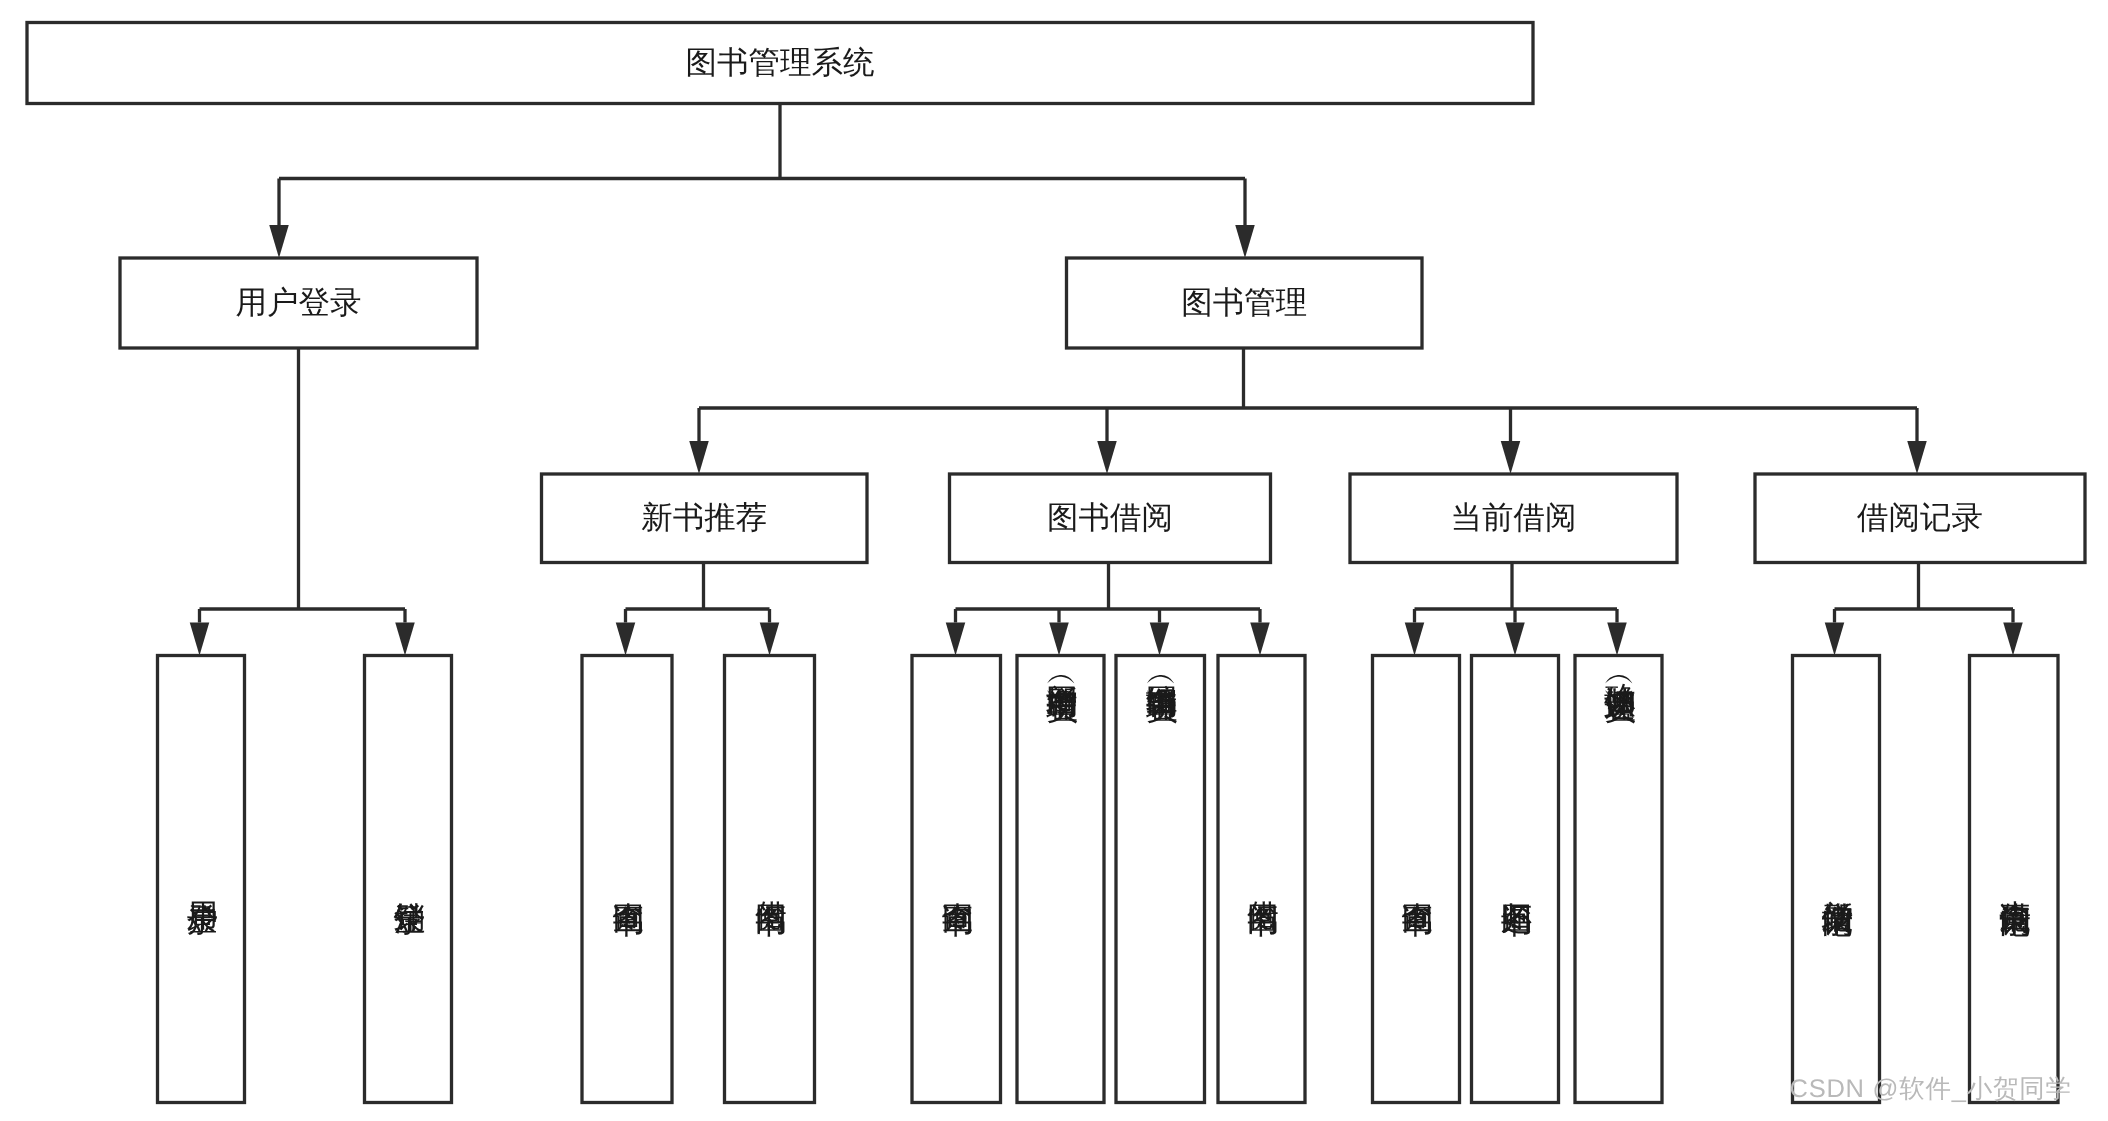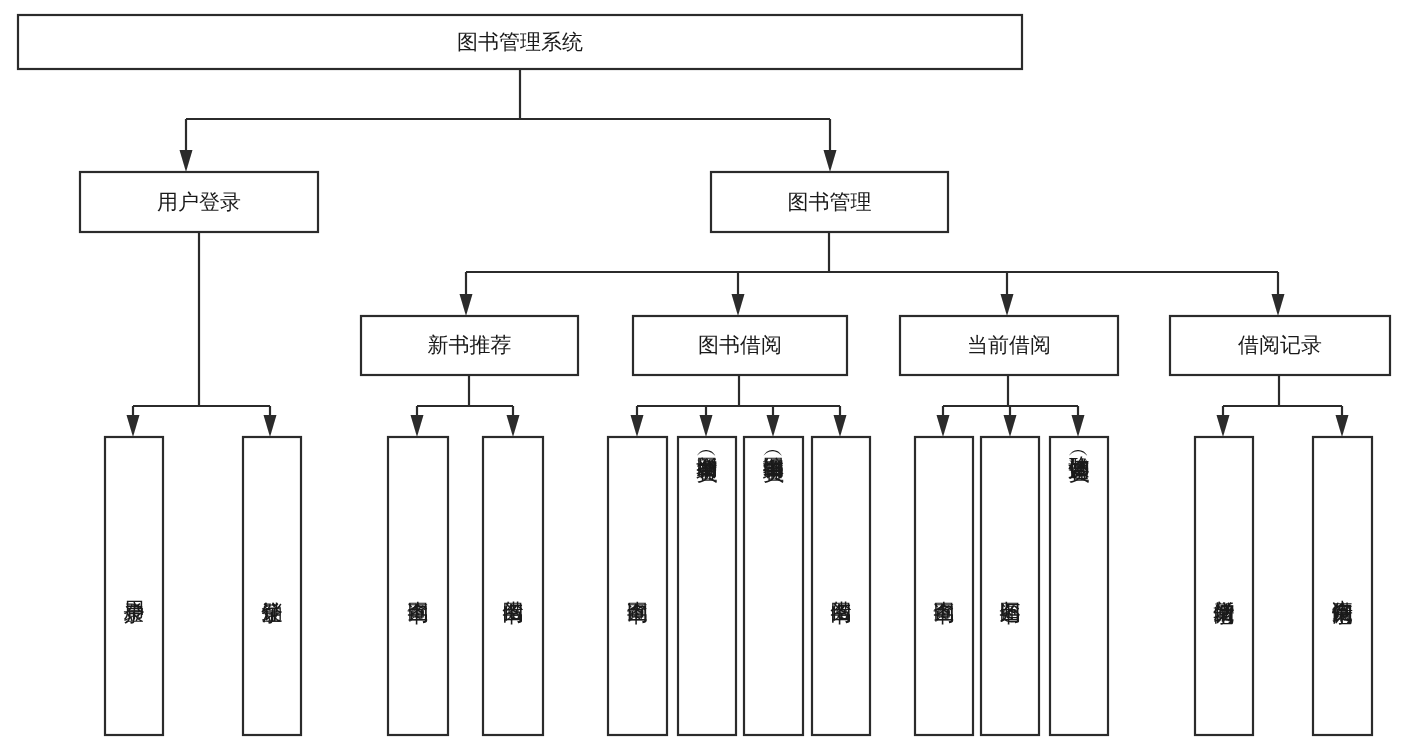--- a/index.html
+++ b/index.html
@@ -227,14 +227,15 @@
       <div class="node-label-v top-aligned" style="left: 678px; top: 437px; width: 58px; height: 298px;">新增图书（管理员）</div>
       <div class="node-label-v top-aligned" style="left: 744px; top: 437px; width: 59px; height: 298px;">编辑图书（管理员）</div>
       <div class="node-label-v" style="left: 812px; top: 437px; width: 58px; height: 298px;">借阅图书</div>
       <div class="node-label-v" style="left: 915px; top: 437px; width: 58px; height: 298px;">查询图书</div>
       <div class="node-label-v" style="left: 981px; top: 437px; width: 58px; height: 298px;">归还图书</div>
       <div class="node-label-v top-aligned" style="left: 1050px; top: 437px; width: 58px; height: 298px;">确认归还（管理员）</div>
       <div class="node-label-v" style="left: 1195px; top: 437px; width: 58px; height: 298px;">新增借阅记录</div>
       <div class="node-label-v" style="left: 1313px; top: 437px; width: 59px; height: 298px;">查询借阅记录</div>
     </div>
 
+  <div class="watermark" style="left: 1193px; top: 714px;">CSDN @软件_小贺同学</div>
 
 </div>
 
 </body></html>

